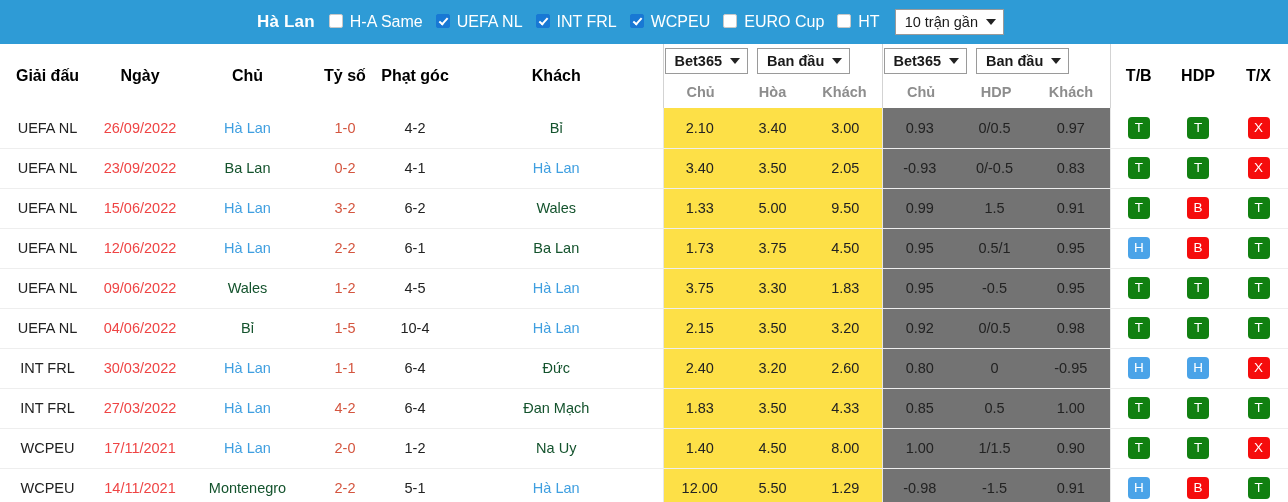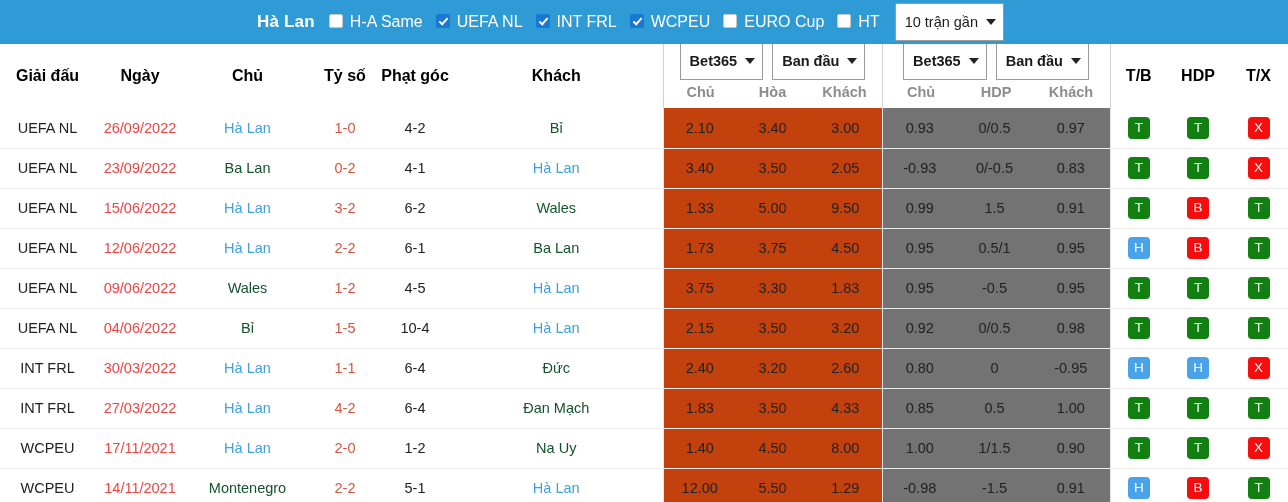--- a/index.html
+++ b/index.html
@@ -56,21 +56,21 @@
     transform: rotate(42deg);
   }
   .filter-label {
     font-size: 16px;
     color: #ffffff;
     line-height: 1;
   }
   .select-box {
     background: #ffffff;
     border: 1px solid #9a9a9a;
-    height: 38px;
+    height: 26px;
     display: flex;
     align-items: center;
     padding: 0 7px 0 9px;
     font-size: 14.5px;
     color: #1a1a1a;
     gap: 8px;
     white-space: nowrap;
   }
   .caret {
     width: 0; height: 0;
@@ -85,21 +85,21 @@
     border-collapse: collapse;
     width: 1288px;
     table-layout: fixed;
   }
   thead .hdr-main {
     height: 64px;
     vertical-align: middle;
   }
   .sel-wrap {
     display: flex;
-    justify-content: center;
+    justify-content: flex-start;
     align-items: center;
     gap: 9px;
     height: 31px;
   }
   .sub-wrap {
     display: flex;
     align-items: center;
     height: 31px;
   }
   .sub-wrap > div {
@@ -120,21 +120,21 @@
     padding: 0;
     background: #ffffff;
   }
   tbody tr:last-child td { border-bottom: 1px solid #eeeeee; }
   td.league { color: #222; }
   td.date   { color: #ef4444; }
   td.team.hl   { color: #3f9fe0; }
   td.team.norm { color: #14532d; }
   td.score   { color: #d4553f; }
   td.corner  { color: #222; }
-  td.odds    { background: #c2410c; }
+  td.odds    { background: #fde047; }
   td.hdp     { background: #737373; }
 
   .badge {
     display: inline-block;
     width: 22px; height: 22px;
     line-height: 22px;
     border-radius: 4px;
     color: #ffffff;
     font-size: 13.5px;
     text-align: center;

